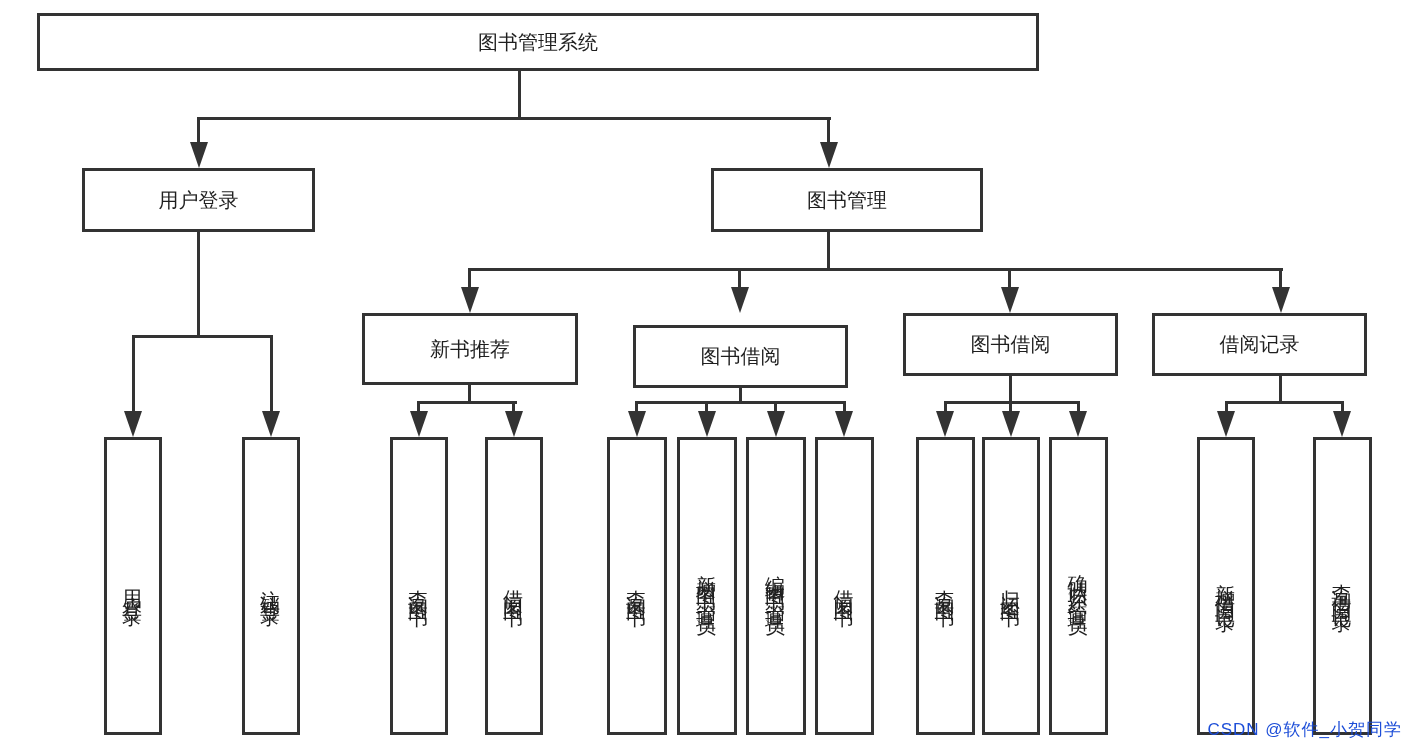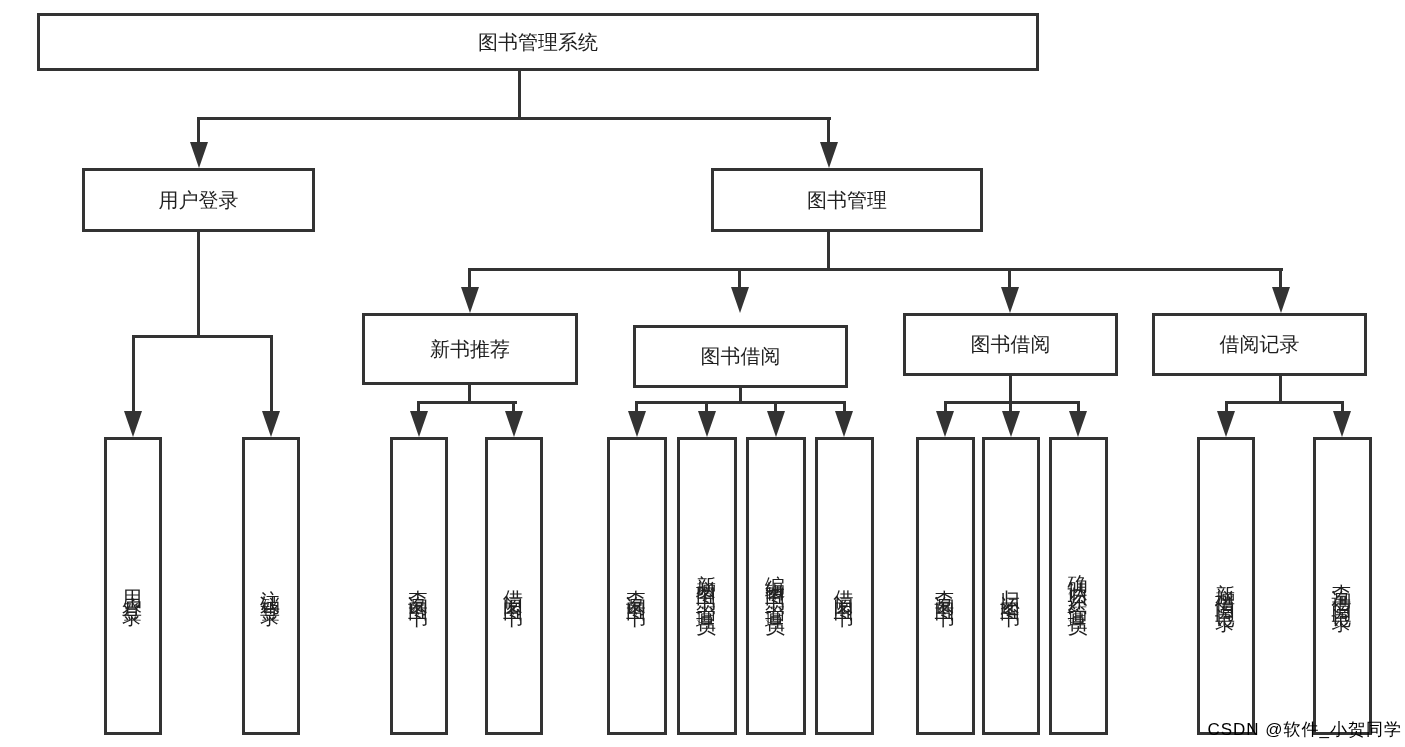--- a/index.html
+++ b/index.html
@@ -33,21 +33,21 @@
   .arrow{
     position:absolute;width:0;height:0;z-index:1;
     border-left:9px solid transparent;
     border-right:9px solid transparent;
     border-top:26px solid #333333;
   }
   .watermark{
     position:absolute;
     top:718px;right:3px;
     font-size:17px;
-    color:#000000;
+    color:#1d4ed8;
     z-index:3;
     letter-spacing:1px;
   }
 </style>
 </head>
 <body>
 
 <div class="canvas">
 
   <div class="node" style="left:37px;top:13px;width:1002px;height:58px">

